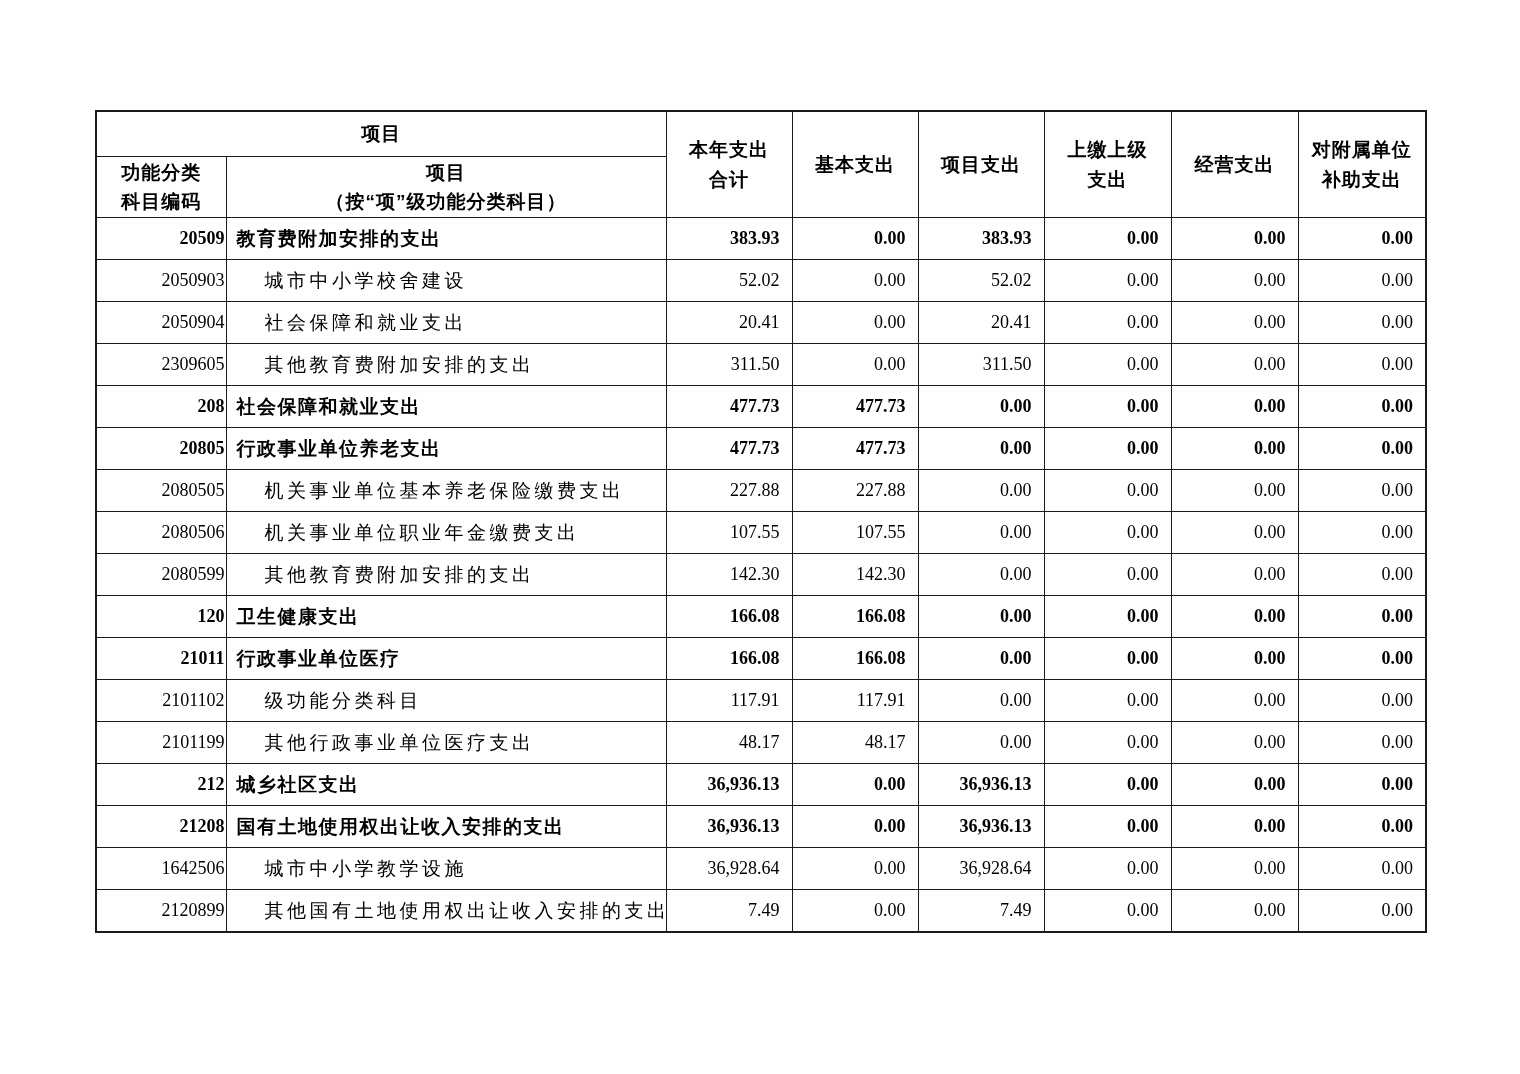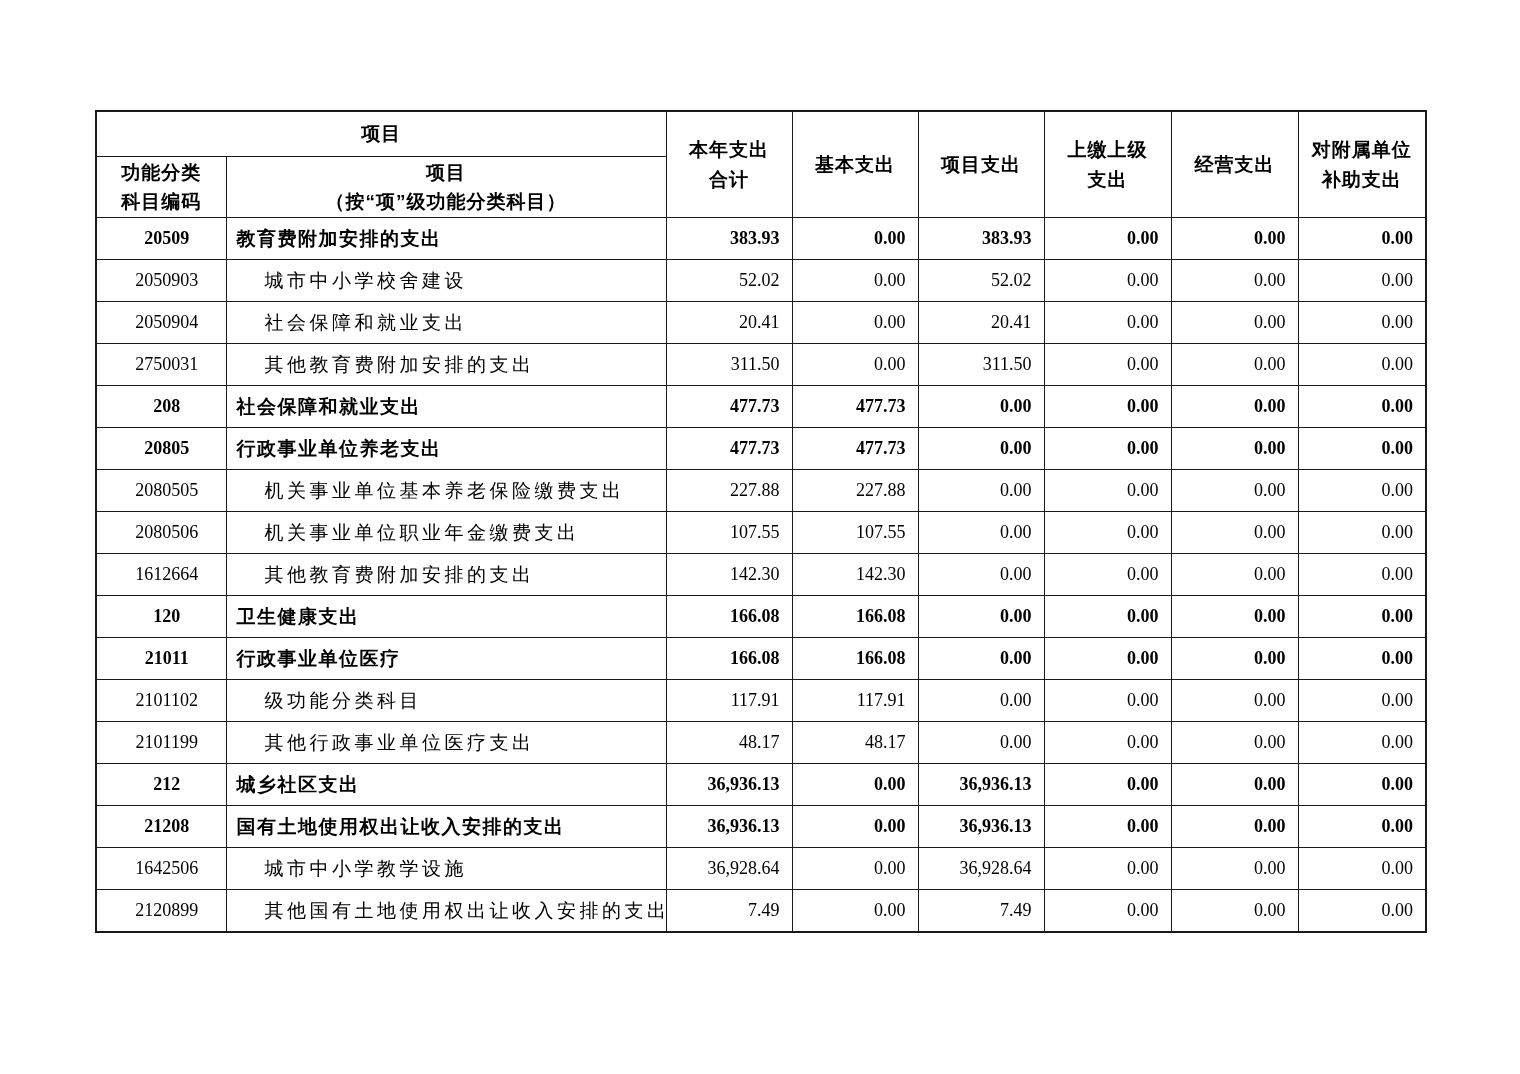--- a/index.html
+++ b/index.html
@@ -49,21 +49,21 @@
   tr.hrow1 { height: 45px; }
   tr.hrow2 { height: 60px; }
   
   tbody tr { height: 42px; }
   tbody td {
     font-size: 18px;
     vertical-align: middle;
     white-space: nowrap;
   }
   td.code {
-    text-align: center;
+    text-align: right;
     padding-left: 12px;
     font-family: "Liberation Serif", serif;
     margin-left: 47px;
   }
   td.name {
     text-align: left;
     padding-left: 38px;
     letter-spacing: 3.5px;
     font-size: 19px;
   }
@@ -140,21 +140,21 @@
       <td class="code">2050904</td>
       <td class="name">社会保障和就业支出</td>
       <td class="num">20.41</td>
       <td class="num">0.00</td>
       <td class="num">20.41</td>
       <td class="num">0.00</td>
       <td class="num">0.00</td>
       <td class="num">0.00</td>
     </tr>
         <tr>
-      <td class="code">2750031</td>
+      <td class="code">2309605</td>
       <td class="name">其他教育费附加安排的支出</td>
       <td class="num">311.50</td>
       <td class="num">0.00</td>
       <td class="num">311.50</td>
       <td class="num">0.00</td>
       <td class="num">0.00</td>
       <td class="num">0.00</td>
     </tr>
         <tr class="bold-row">
       <td class="code">208</td>
@@ -190,21 +190,21 @@
       <td class="code">2080506</td>
       <td class="name">机关事业单位职业年金缴费支出</td>
       <td class="num">107.55</td>
       <td class="num">107.55</td>
       <td class="num">0.00</td>
       <td class="num">0.00</td>
       <td class="num">0.00</td>
       <td class="num">0.00</td>
     </tr>
         <tr>
-      <td class="code">1612664</td>
+      <td class="code">2080599</td>
       <td class="name">其他教育费附加安排的支出</td>
       <td class="num">142.30</td>
       <td class="num">142.30</td>
       <td class="num">0.00</td>
       <td class="num">0.00</td>
       <td class="num">0.00</td>
       <td class="num">0.00</td>
     </tr>
         <tr class="bold-row">
       <td class="code">120</td>

